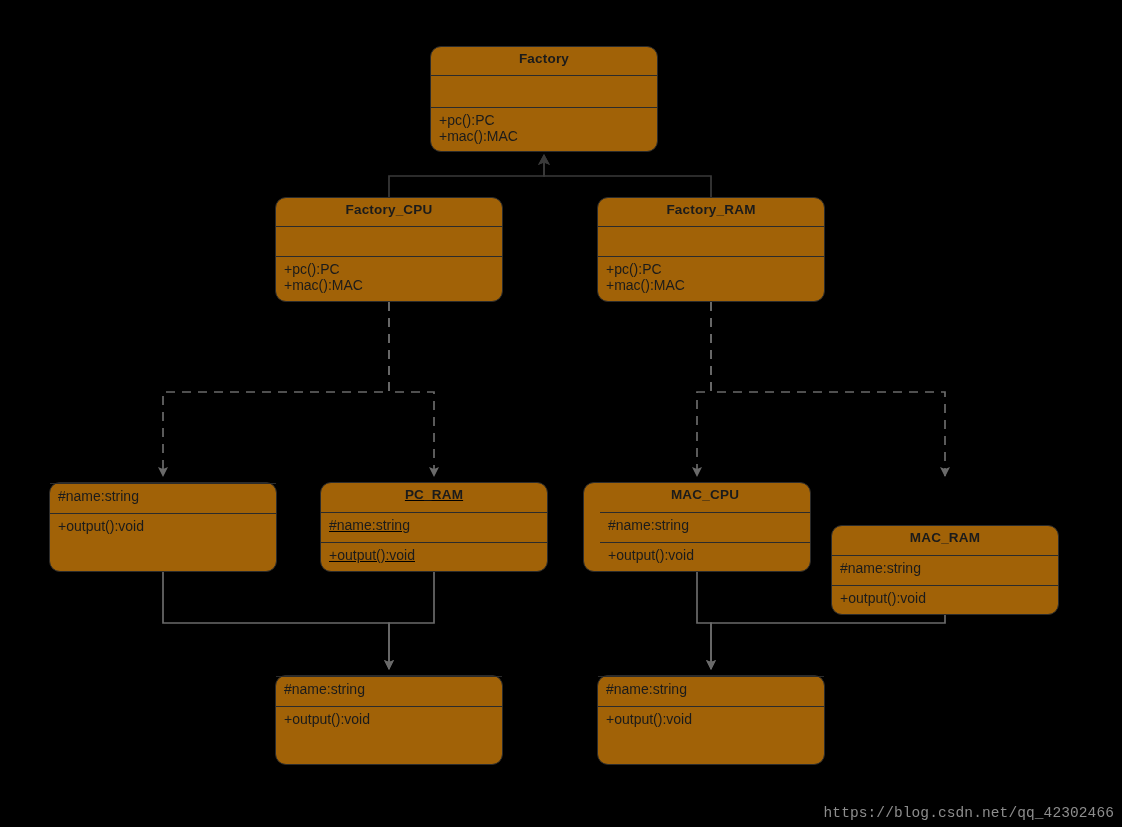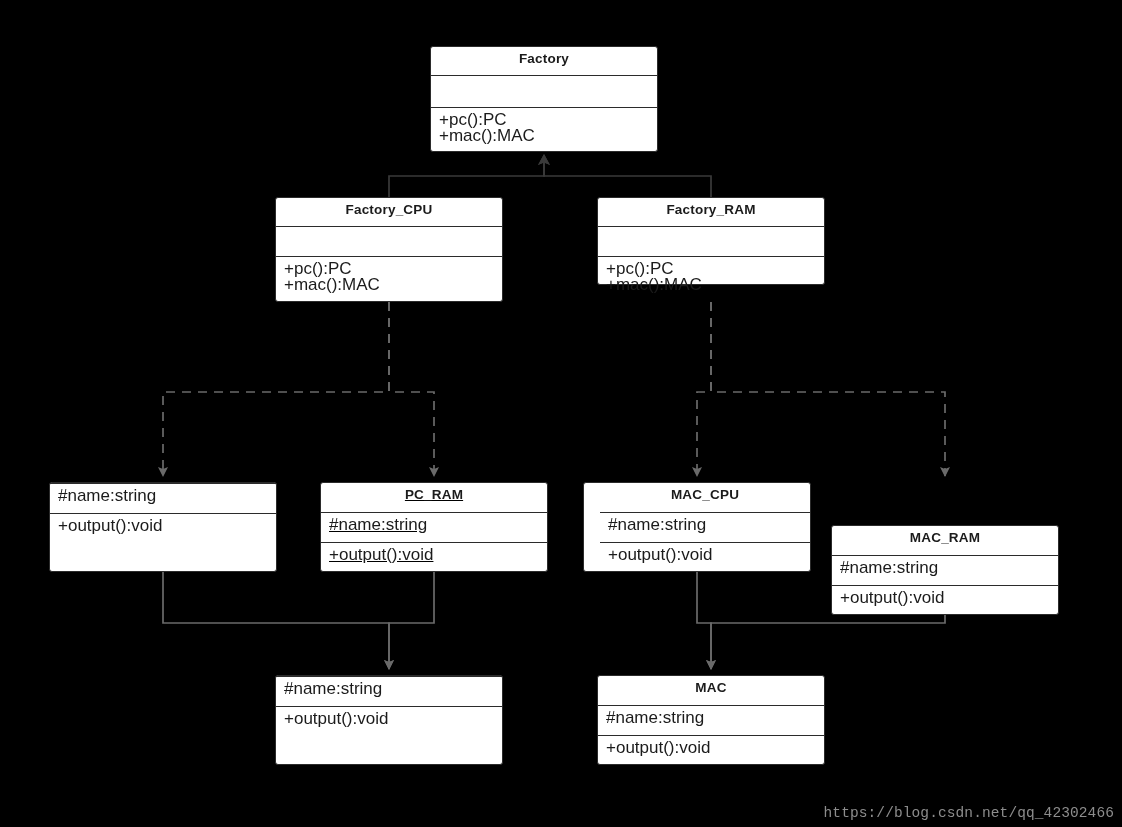--- a/index.html
+++ b/index.html
@@ -18,23 +18,23 @@
   #edges {
     position: absolute;
     left: 0;
     top: 0;
     width: 1122px;
     height: 827px;
     pointer-events: none;
   }
   .uml-class {
     position: absolute;
-    background: #ffffff;
+    background: #a16207;
     border: 1.6px solid #2b2b2b;
-    border-radius: 3px;
+    border-radius: 11px;
     box-sizing: border-box;
     z-index: 5;
   }
   .uml-name {
     text-align: center;
     font-weight: bold;
     font-size: 13.5px;
     color: #1b1b1b;
     letter-spacing: 0.2px;
     box-sizing: border-box;
@@ -42,21 +42,21 @@
     align-items: flex-start;
     justify-content: center;
     padding-top: 4px;
   }
   .uml-sep {
     border-top: 1.6px solid #2b2b2b;
   }
   .uml-compartment {
     box-sizing: border-box;
     padding: 4px 0 4px 8px;
-    font-size: 17px;
+    font-size: 14px;
     color: #1b1b1b;
     line-height: 16px;
     white-space: pre-line;
   }
   .uml-compartment.empty {
     padding: 0;
   }
   .watermark {
     position: absolute;
     right: 8px;
@@ -102,21 +102,21 @@
         <div class="uml-compartment uml-sep empty" style="height: 32px;"></div>
         <div class="uml-compartment uml-sep">+pc():PC
 +mac():MAC</div>
       </div>
       <div class="uml-class" style="left: 275px; top: 197px; width: 228px; height: 105px;">
         <div class="uml-name" style="height: 28px;">Factory_CPU</div>
         <div class="uml-compartment uml-sep empty" style="height: 30px;"></div>
         <div class="uml-compartment uml-sep">+pc():PC
 +mac():MAC</div>
       </div>
-      <div class="uml-class" style="left: 597px; top: 197px; width: 228px; height: 88px;">
+      <div class="uml-class" style="left: 597px; top: 197px; width: 228px; height: 105px;">
         <div class="uml-name" style="height: 28px;">Factory_RAM</div>
         <div class="uml-compartment uml-sep empty" style="height: 30px;"></div>
         <div class="uml-compartment uml-sep">+pc():PC
 +mac():MAC</div>
       </div>
       <div class="uml-class" style="left: 49px; top: 482px; width: 228px; height: 90px;">
         <div class="uml-compartment uml-sep" style="height: 30px;">#name:string</div>
         <div class="uml-compartment uml-sep">+output():void</div>
       </div>
       <div class="uml-class" style="left: 320px; top: 482px; width: 228px; height: 90px; text-decoration: underline;">
@@ -132,20 +132,19 @@
       <div class="uml-class" style="left: 831px; top: 482px; width: 228px; height: 90px; margin-top: 43px;">
         <div class="uml-name" style="height: 29px;">MAC_RAM</div>
         <div class="uml-compartment uml-sep" style="height: 30px;">#name:string</div>
         <div class="uml-compartment uml-sep">+output():void</div>
       </div>
       <div class="uml-class" style="left: 275px; top: 675px; width: 228px; height: 90px;">
         <div class="uml-compartment uml-sep" style="height: 30px;">#name:string</div>
         <div class="uml-compartment uml-sep">+output():void</div>
       </div>
       <div class="uml-class" style="left: 597px; top: 675px; width: 228px; height: 90px;">
-        <div class="uml-name" style="height: 29px;">MAC</div>
         <div class="uml-compartment uml-sep" style="height: 30px;">#name:string</div>
         <div class="uml-compartment uml-sep">+output():void</div>
       </div>
     </div>
 
   <div class="watermark">https://blog.csdn.net/qq_42302466</div>
 </div>
 
 </body></html>

